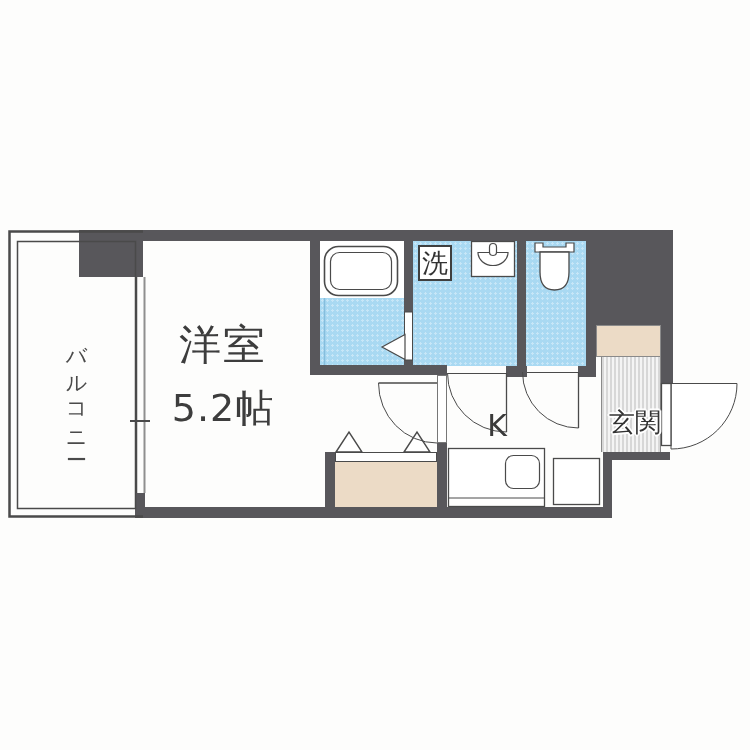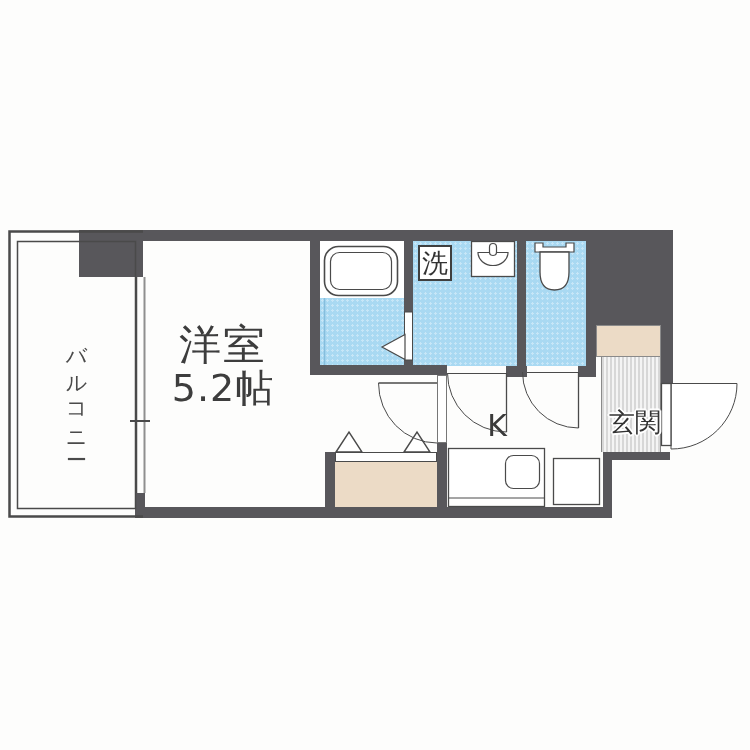--- a/index.html
+++ b/index.html
@@ -22,21 +22,21 @@
   .cab{border:1px solid #8a8a8a;box-sizing:border-box;}
   .hatch{background:repeating-linear-gradient(90deg,var(--entrance-hatch) 0 2px,#f4f4f4 2px 4px);
          border-left:1px solid #8a8a8a;border-right:1px solid #8a8a8a;box-sizing:border-box;}
   .white{background:#fff;}
   svg{position:absolute;left:0;top:0;}
   .ln{stroke:var(--line);fill:none;}
   .lnw{stroke:var(--line);fill:#fff;}
   .lbl{position:absolute;color:var(--text);line-height:1.1;white-space:nowrap;}
   .room-label-box{left:103px;top:322px;width:240px;text-align:center;}
   .room-name{font-size:42px;letter-spacing:2px;}
-  .room-size{font-size:38px;margin-top:0;letter-spacing:1px;}
+  .room-size{font-size:38px;margin-top:20px;letter-spacing:1px;}
   .balcony-label{left:52px;top:320px;width:48px;height:145px;
     writing-mode:vertical-rl;text-orientation:mixed;font-size:21px;letter-spacing:5px;
     display:flex;align-items:center;justify-content:center;color:#4a4a4a;}
   .washer-box{left:418px;top:245px;width:34px;height:36px;background:#fff;
     border:2px solid #3f3f3f;box-sizing:border-box;display:flex;align-items:center;justify-content:center;
     font-size:26px;color:#333;}
   .k-label{left:477px;top:409px;width:40px;text-align:center;font-size:30px;color:#3a3a3a;}
   .genkan-label{left:599px;top:408px;width:72px;text-align:center;font-size:26px;color:#333;
     text-shadow:-2px 0 0 #fff,2px 0 0 #fff,0 -2px 0 #fff,0 2px 0 #fff,
                 -1px -1px 0 #fff,1px 1px 0 #fff,-1px 1px 0 #fff,1px -1px 0 #fff;}

